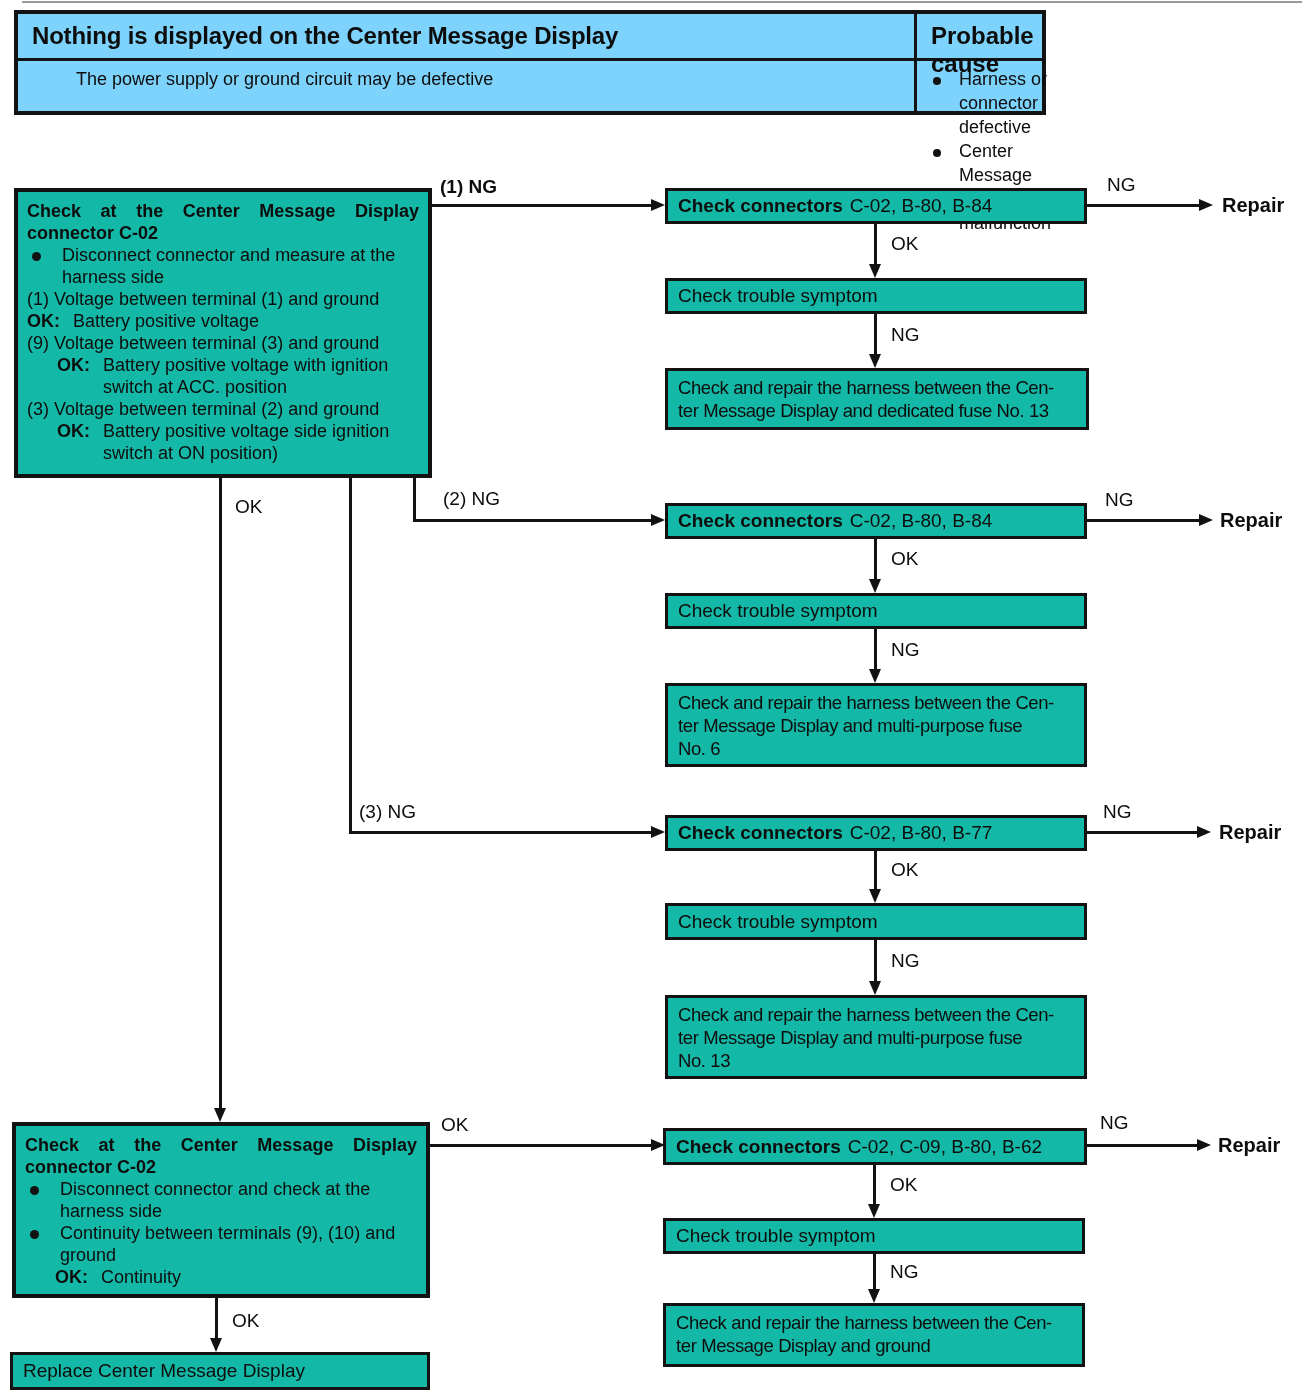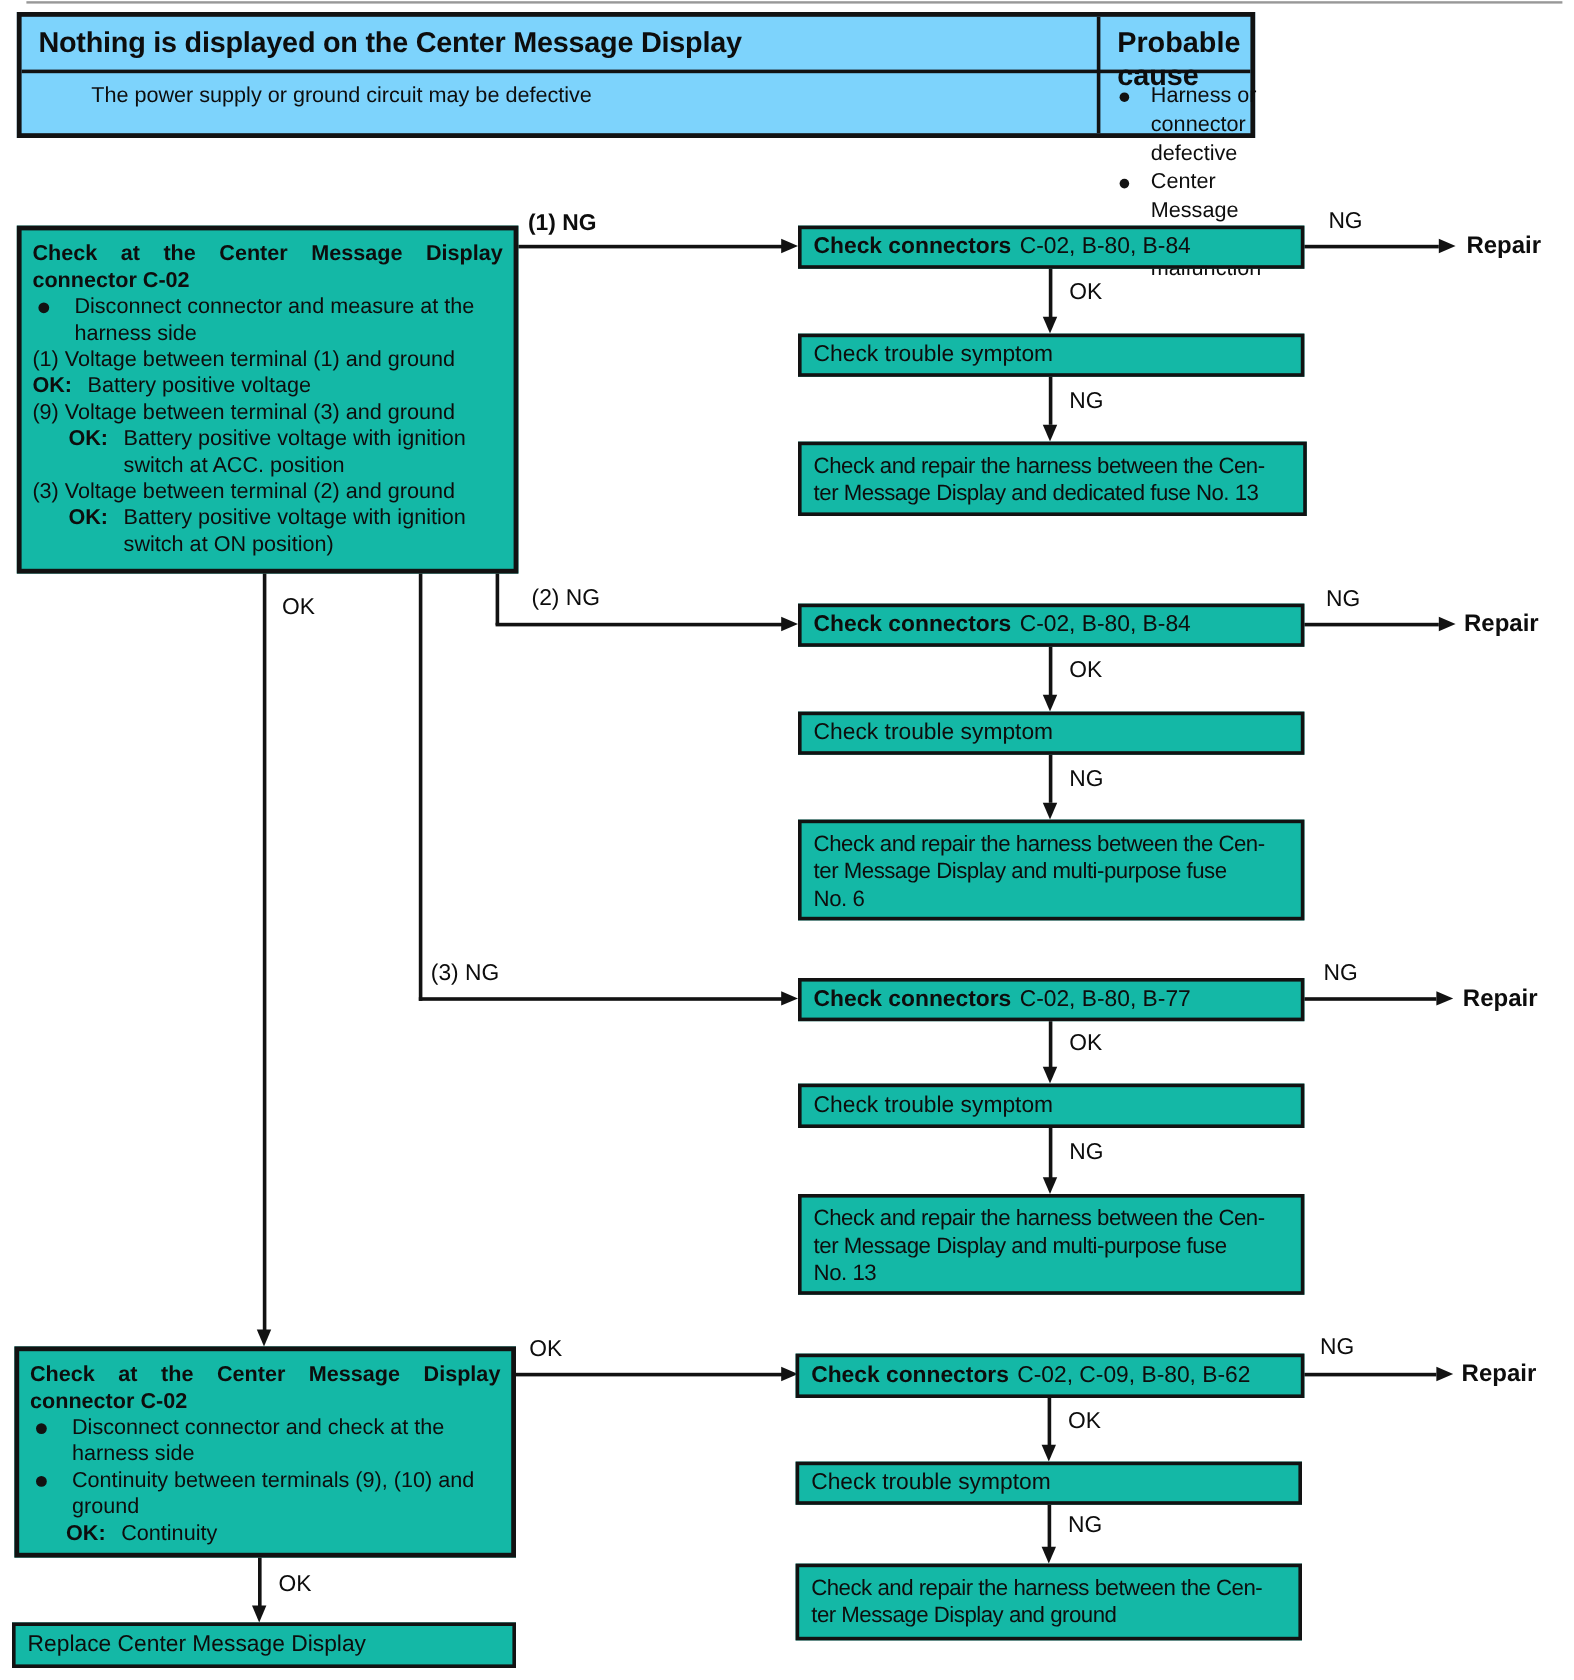--- a/index.html
+++ b/index.html
@@ -75,21 +75,21 @@
     <span class="txt">Battery positive voltage</span>
   </div>
   <div>(9) Voltage between terminal (3) and ground</div>
   <div class="subrow">
     <span class="okpre">OK:</span>
     <span class="txt">Battery positive voltage with ignition switch at ACC. position</span>
   </div>
   <div>(3) Voltage between terminal (2) and ground</div>
   <div class="subrow">
     <span class="okpre">OK:</span>
-    <span class="txt">Battery positive voltage with ignition switch at ON position)</span>
+    <span class="txt">Battery positive voltage side ignition switch at ON position)</span>
   </div>
 </div>
 
 <div class="lbl" style="left:440px;top:176px;font-weight:bold;">(1) NG</div>
 <div class="hline" style="left:432px;top:204px;width:221px;"></div>
 <div class="ah-r" style="left:651px;top:199px;"></div>
 
 <div class="box smallbox" style="left:665px;top:188px;width:422px;height:36px;">
   <span class="bold">Check connectors</span>
   <span style="margin-left:7px;">C-02, B-80, B-84</span>

